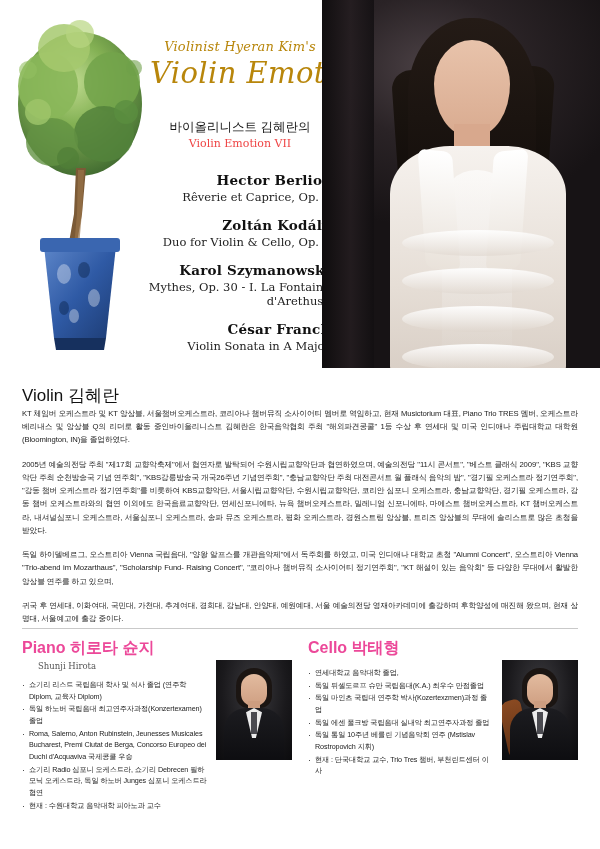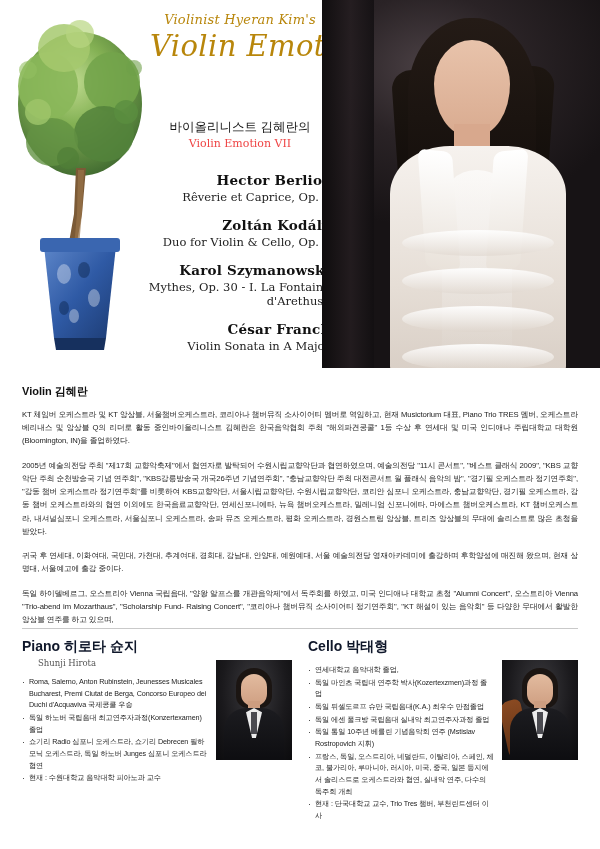--- a/index.html
+++ b/index.html
@@ -29,21 +29,21 @@
   
   .tree-art {
     position: absolute;
     left: 8px; top: 8px;
     width: 150px; height: 352px;
   }
 
   
   .title-block {
     position: absolute;
-    left: 150px; top: 12px;
+    left: 150px; top: 39px;
     width: 180px;
     text-align: center;
   }
   .t-violinist {
     font-family: "DejaVu Serif", serif;
     font-style: italic;
     font-size: 13px;
     color: #b8860b;
     letter-spacing: .2px;
     white-space: nowrap;
@@ -197,24 +197,23 @@
   }
 
   
   .body-wrap {
     position: absolute;
     left: 0; top: 368px;
     width: 600px;
     padding: 16px 22px 0 22px;
   }
   .sec-title {
-    font-size: 11px;
-    font-weight: 700;
+    font-size: 17px;
+    font-weight: 400;
     color: #111;
-    margin-bottom: 9px;
   }
   .bio-p {
     font-size: 7.7px;
     line-height: 1.72;
     color: #1b1b1b;
     text-align: justify;
     margin: 0 0 11px 0;
     letter-spacing: -0.1px;
   }
 
@@ -233,23 +232,23 @@
   }
   .cols {
     position: absolute;
     left: 22px; top: 10px;
     width: 556px;
     display: flex;
     gap: 16px;
   }
   .col { width: 270px; position: relative; }
   .col-head {
-    font-size: 14px;
+    font-size: 16px;
     font-weight: 700;
-    color: #0f172a;
+    color: #ec4899;
     margin-bottom: 2px;
   }
   .col-sub {
     font-size: 8.5px;
     color: #555;
     font-family: "DejaVu Serif", serif;
     margin-left: 16px;
     margin-bottom: 8px;
   }
   .col-sub.blank { visibility: hidden; }
@@ -408,37 +407,38 @@
       <div class="ruffle" style="top:268px"></div>
       <div class="ruffle" style="top:306px"></div>
       <div class="ruffle" style="top:344px"></div>
     </div>
   </div>
 
   <div class="body-wrap">
     <div class="sec-title">Violin 김혜란</div>
     <p class="bio-p">KT 체임버 오케스트라 및 KT 앙상블, 서울챔버오케스트라, 코리아나 챔버뮤직 소사이어티 멤버로 역임하고, 현재 Musictorium 대표, Piano Trio TRES 멤버, 오케스트라 베리내스 및 앙상블 Q의 리더로 활동 중인바이올리니스트 김혜란은 한국음악협회 주최 "해외파견콩쿨" 1등 수상 후 연세대 및 미국 인디애나 주립대학교 대학원(Bloomington, IN)을 졸업하였다.</p>
     <p class="bio-p">2005년 예술의전당 주최 "제17회 교향악축제"에서 협연자로 발탁되어 수원시립교향악단과 협연하였으며, 예술의전당 "11시 콘서트", "베스트 클래식 2009", "KBS 교향악단 주최 순천방송국 기념 연주회", "KBS강릉방송국 개국26주년 기념연주회", "충남교향악단 주최 대전콘서트 월 플래식 음악의 밤", "경기필 오케스트라 정기연주회", "강동 챔버 오케스트라 정기연주회"를 비롯하여 KBS교향악단, 서울시립교향악단, 수원시립교향악단, 코리안 심포니 오케스트라, 충남교향악단, 경기필 오케스트라, 강동 챔버 오케스트라와의 협연 이외에도 한국음료교향악단, 연세신포니에타, 뉴욕 챔버오케스트라, 밀레니엄 신포니에타, 마에스트 챔버오케스트라, KT 챔버오케스트라, 내셔널심포니 오케스트라, 서울심포니 오케스트라, 송파 뮤즈 오케스트라, 평화 오케스트라, 경원스트링 앙상블, 트리즈 앙상블의 무대에 솔리스트로 많은 초청을 받았다.</p>
+    <p class="bio-p">독일 하이델베르그, 오스트리아 Vienna 국립음대, "양왕 알프스를 개관음악제"에서 독주회를 하였고, 미국 인디애나 대학교 초청 "Alumni Concert", 오스트리아 Vienna "Trio-abend im Mozarthaus", "Scholarship Fund- Raising Concert", "코리아나 챔버뮤직 소사이어티 정기연주회", "KT 해설이 있는 음악회" 등 다양한 무대에서 활발한 앙상블 연주를 하고 있으며,</p>
     <p class="bio-p">귀국 후 연세대, 이화여대, 국민대, 가천대, 추계여대, 경희대, 강남대, 안양대, 예원예대, 서울 예술의전당 영재아카데미에 출강하며 후학양성에 매진해 왔으며, 현재 상명대, 서울예고에 출강 중이다.</p>
-    <p class="bio-p">독일 하이델베르그, 오스트리아 Vienna 국립음대, "양왕 알프스를 개관음악제"에서 독주회를 하였고, 미국 인디애나 대학교 초청 "Alumni Concert", 오스트리아 Vienna "Trio-abend im Mozarthaus", "Scholarship Fund- Raising Concert", "코리아나 챔버뮤직 소사이어티 정기연주회", "KT 해설이 있는 음악회" 등 다양한 무대에서 활발한 앙상블 연주를 하고 있으며,</p>
   </div>
 
   <div class="bottom">
     <div class="hr-top"></div>
     <div class="cols">
 
       <div class="col">
         <div class="col-head">
           <span>Piano</span>
           <span>히로타 슌지</span>
         </div>
         <div class="col-sub">Shunji Hirota</div>
         <ul class="bullets">
+          <li>쇼기리 리스트 국립음대 학사 및 석사 졸업 (연주학 Diplom, 교육자 Diplom)</li>
+          <li>독일 하노버 국립음대 최고연주자과정(Konzertexamen)졸업</li>
           <li>Roma, Salerno, Anton Rubinstein, Jeunesses Musicales Bucharest, Premi Ciutat de Berga, Concorso Europeo dei Duchi d'Acquaviva 국제콩쿨 우승</li>
-          <li>독일 하노버 국립음대 최고연주자과정(Konzertexamen)졸업</li>
           <li>쇼기리 Radio 심포니 오케스트라, 쇼기리 Debrecen 필하모닉 오케스트라, 독일 하노버 Junges 심포니 오케스트라 협연</li>
           <li>현재 : 수원대학교 음악대학 피아노과 교수</li>
         </ul>
         <div class="portrait" style="top:22px">
           <div class="pbg"></div>
           <div class="phair"></div>
           <div class="pface"></div>
           <div class="pneck"></div>
           <div class="psuit"></div>
           <div class="pshirt"></div>
@@ -447,25 +447,24 @@
       </div>
 
       <div class="col">
         <div class="col-head">
           <span>Cello</span>
           <span>박태형</span>
         </div>
         <div class="col-sub blank"></div>
         <ul class="bullets">
           <li>연세대학교 음악대학 졸업,</li>
+          <li>독일 뒤셀도르프 슈만 국립음대(K.A.) 최우수 만점졸업</li>
           <li>독일 마인츠 국립대 연주학 박사(Kozertexzmen)과정 졸업</li>
-          <li>독일 뒤셀도르프 슈만 국립음대(K.A.) 최우수 만점졸업</li>
           <li>독일 에센 폴크방 국립음대 실내악 최고연주자과정 졸업</li>
           <li>독일 통일 10주년 베를린 기념음악회 연주 (Mstislav Rostropovich 지휘)</li>
-          <li>프랑스, 독일, 오스트리아, 네덜란드, 이탈리아, 스페인, 체코, 불가리아, 루마니아, 러시아, 미국, 중국, 일본 등지에서 솔리스트로 오케스트라와 협연, 실내악 연주, 다수의 독주회 개최</li>
           <li>현재 : 단국대학교 교수, Trio Tres 챔버, 부천린트센터 이사</li>
         </ul>
         <div class="portrait" style="top:22px">
           <div class="pbg"></div>
           <div class="cello"></div>
           <div class="phair"></div>
           <div class="pface"></div>
           <div class="pneck"></div>
           <div class="psuit"></div>
           <div class="pshirt"></div>

